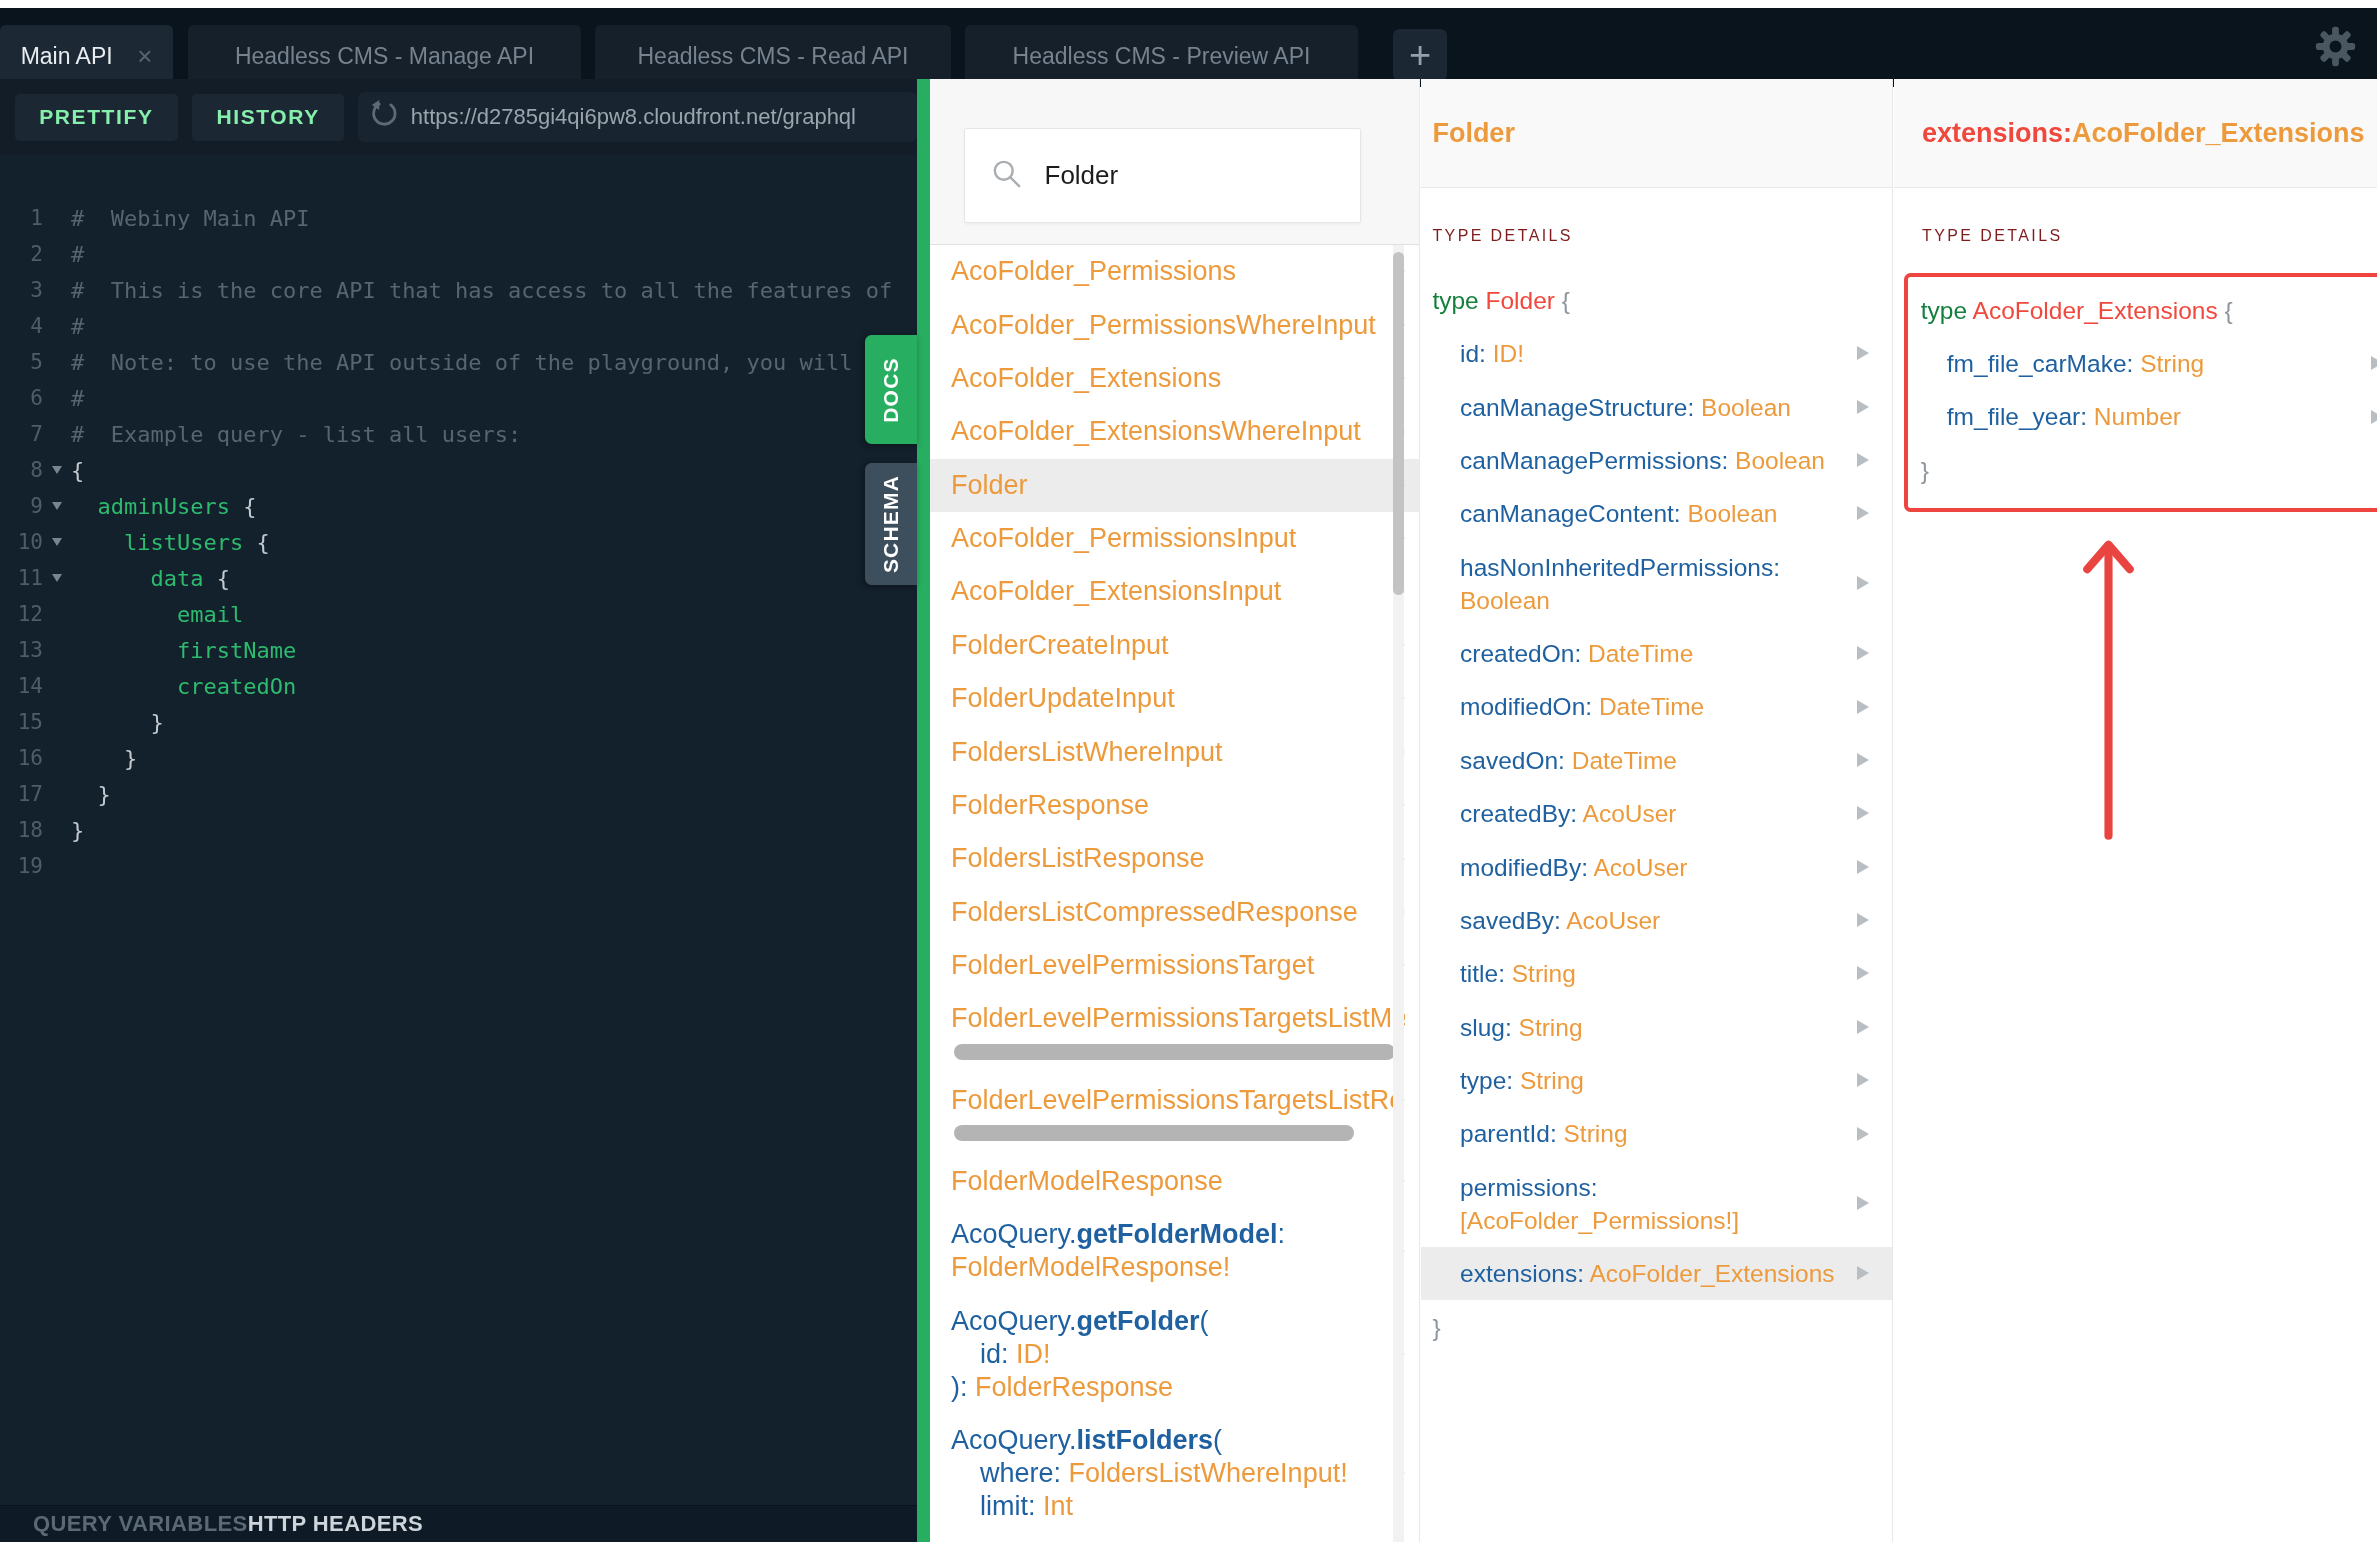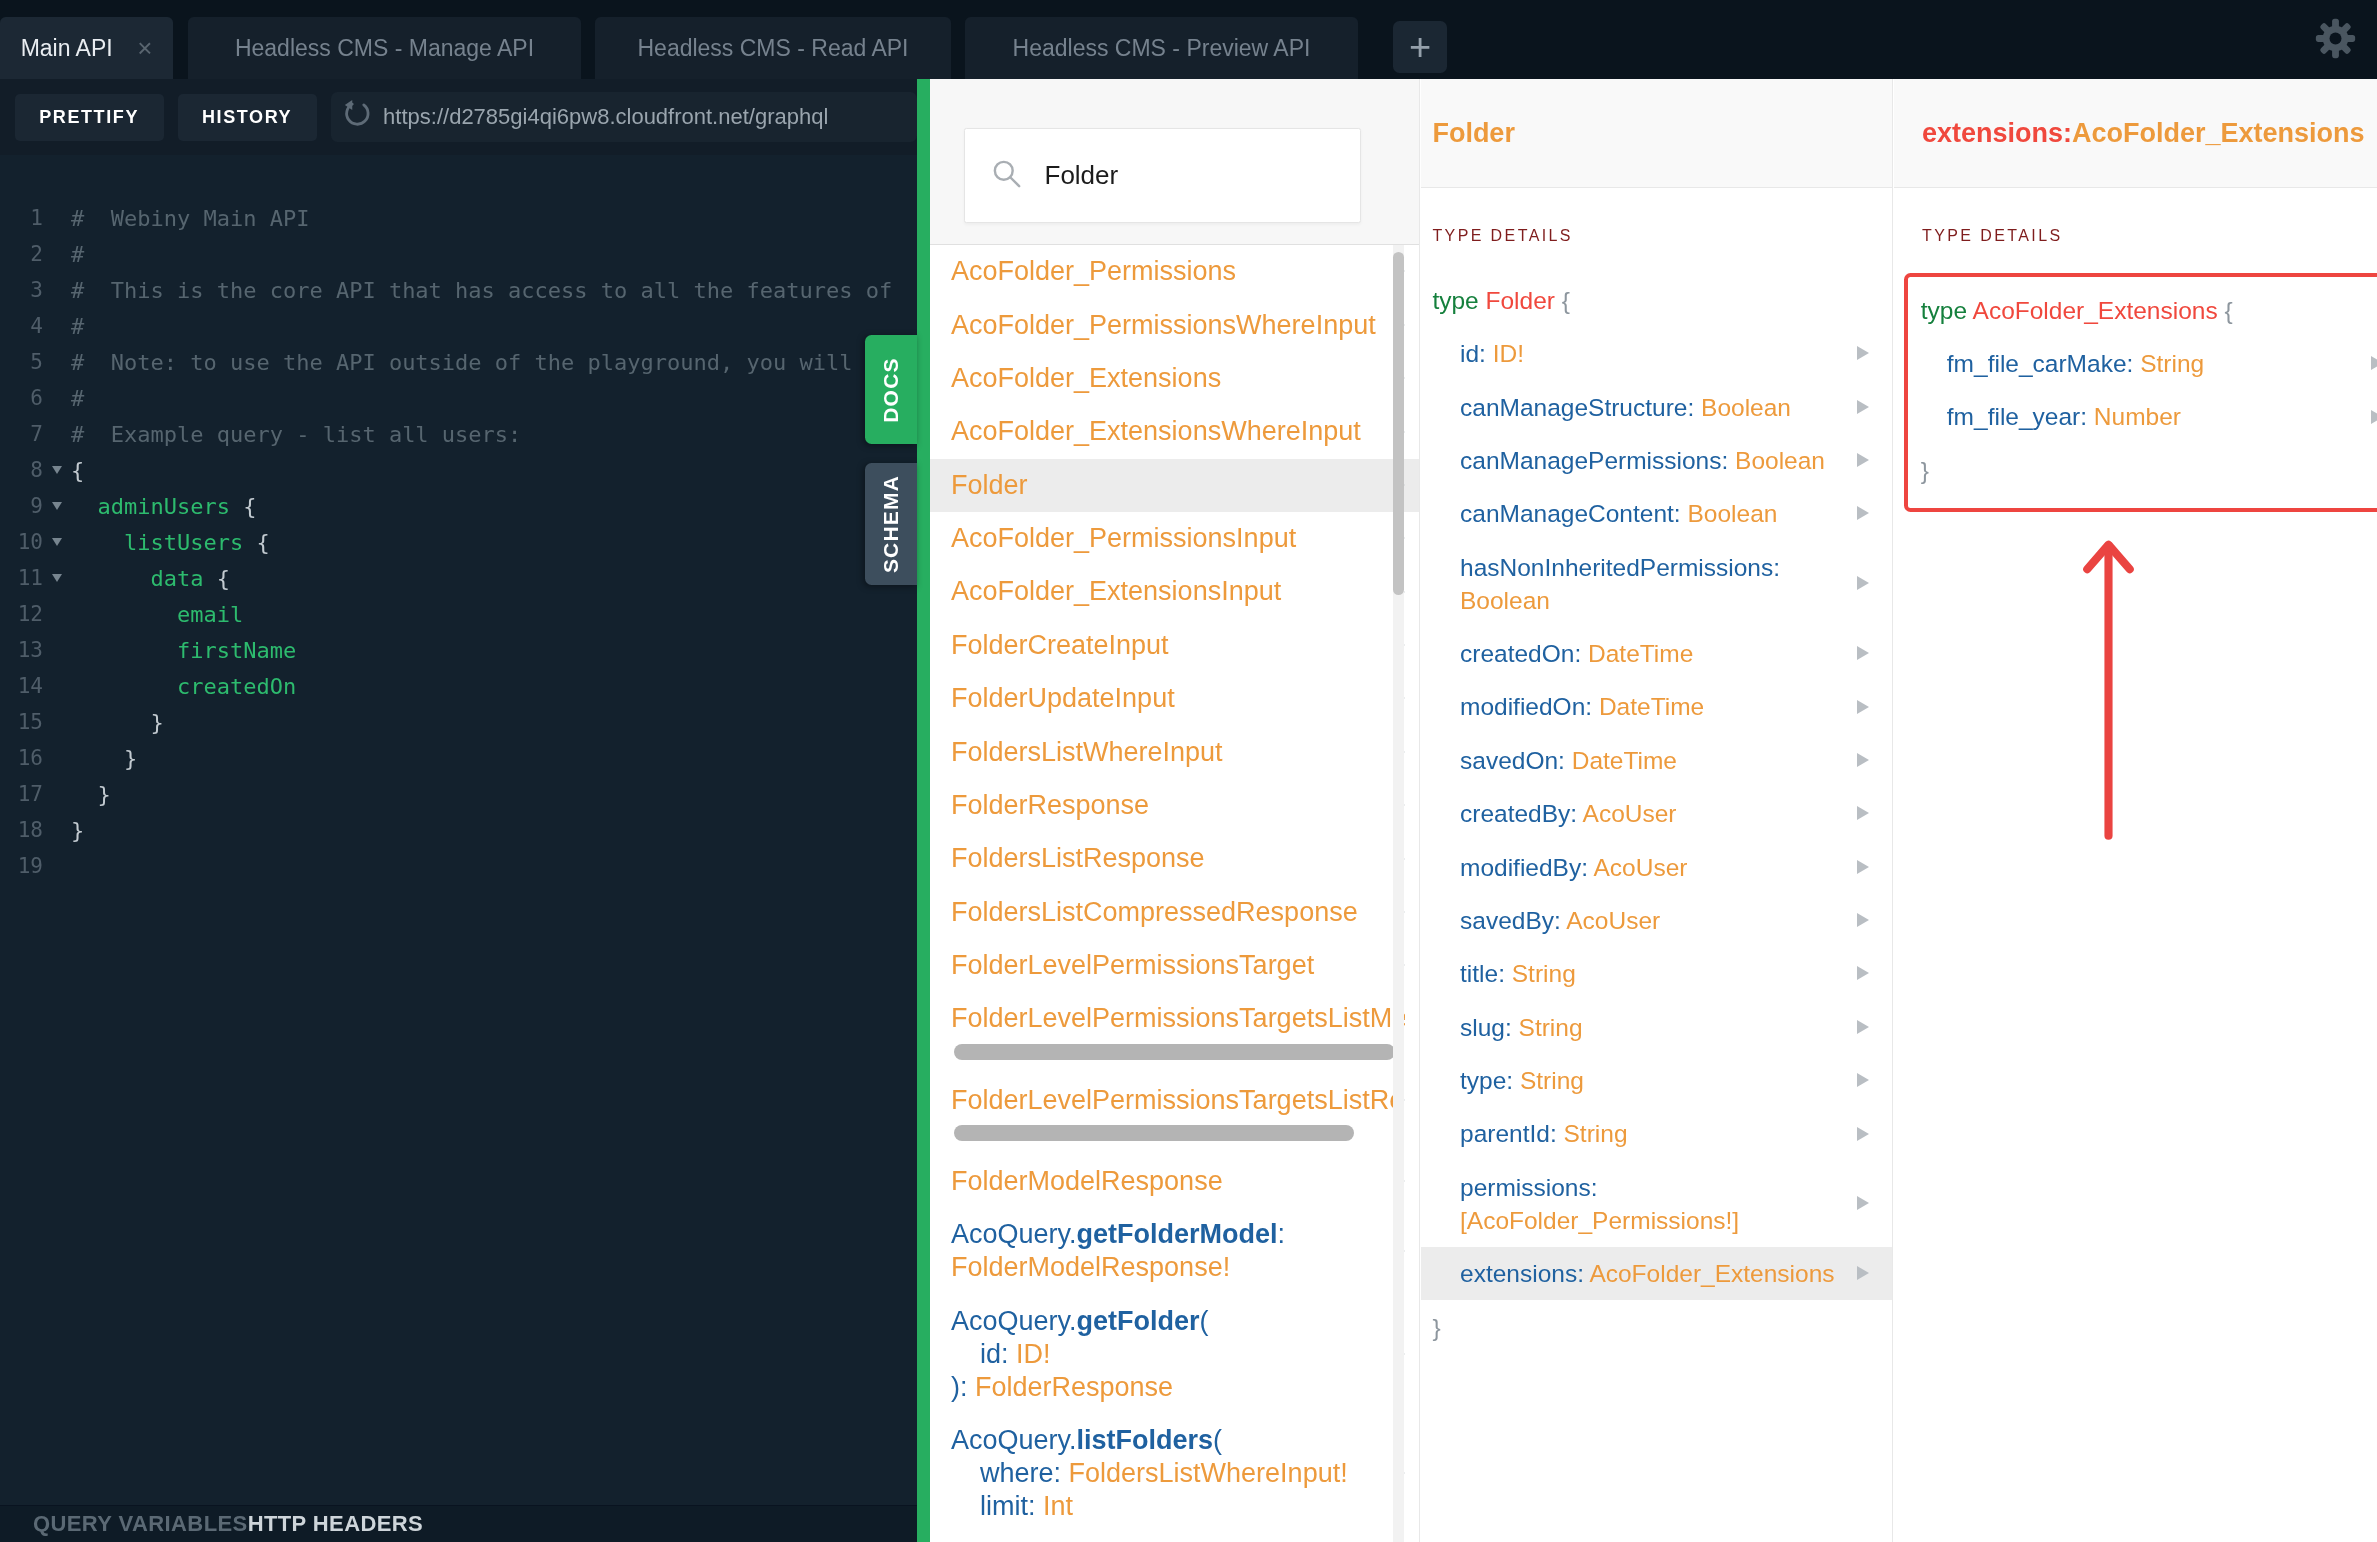--- a/index.html
+++ b/index.html
@@ -1,36 +1,36 @@
 <!DOCTYPE html>
 <html style="font-size:13px"><head>
 <meta charset="utf-8">
 <style>
   * { margin:0; padding:0; box-sizing:border-box; }
   html,body { width:2377px; height:1542px; overflow:hidden; background:#ffffff;
     font-family:"Liberation Sans", sans-serif; }
   #stage { position:relative; width:2377px; height:1542px; overflow:hidden; }
 
   
-  .topbar { position:absolute; left:0; top:0; width:2377px; height:79px; background:#0a141d; }
+  .topbar { position:absolute; left:0; top:8px; width:2377px; height:79px; background:#0a141d; }
   .tab { position:absolute; bottom:0; height:62px; border-radius:5.7px 5.7px 0 0;
     display:flex; align-items:center; justify-content:center; font-size:23px; color:#76828e;
     background:#15202b; cursor:pointer; }
   .tab.active { background:#1c2834; color:#e9edf1; }
   .tab .closex { margin-left:24.5px; color:#59656f; font-size:26px; line-height:1; }
   .plusbtn { position:absolute; left:1393px; top:21px; width:54px; height:52px; background:#1b2733;
     border-radius:6.5px; color:#95a0ab; font-size:38px; display:flex; align-items:center; justify-content:center; }
   .gear { position:absolute; left:2315px; top:18px; width:41px; height:41px; }
 
   
   .leftcol { position:absolute; left:0; top:79px; width:917px; height:1463px; background:#13212d; }
   .toolbar { position:absolute; left:0; top:0; width:917px; height:76px; background:#121d28;
     display:flex; align-items:center; }
-  .tbtn { height:47px; background:#1b2733; border-radius:4.9px; color:#ffffff; font-weight:bold;
-    font-size:18px; letter-spacing:1.6px; display:flex; align-items:center; justify-content:center;
+  .tbtn { height:47px; background:#1b2733; border-radius:4.9px; color:#86efac; font-weight:bold;
+    font-size:21px; letter-spacing:1.6px; display:flex; align-items:center; justify-content:center;
     padding:0 24.5px; }
   .urlbar { margin-left:14px; width:596px; height:50px; background:#18242f; border-radius:6.5px;
     display:flex; align-items:center; padding-left:13px; gap:11.4px; color:#9aa5ae; font-size:22px; }
 
   .editor { position:absolute; left:0; top:76px; width:917px; height:1350px; background:#13212d; overflow:hidden; }
   .codewrap { padding-top:45px; }
   .cline { display:flex; height:36px; align-items:center;
     font-family:"DejaVu Sans Mono","Liberation Mono",monospace; font-size:22px; }
   .ln { width:43px; text-align:right; color:#4f5d69; flex:none; font-size:21px;
     font-family:"DejaVu Sans Mono","Liberation Mono",monospace; }

